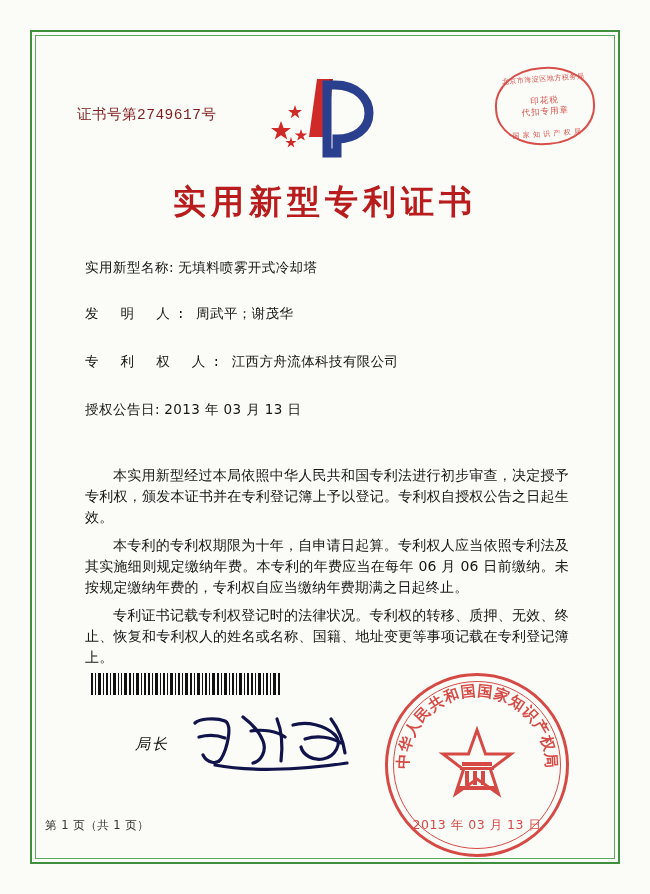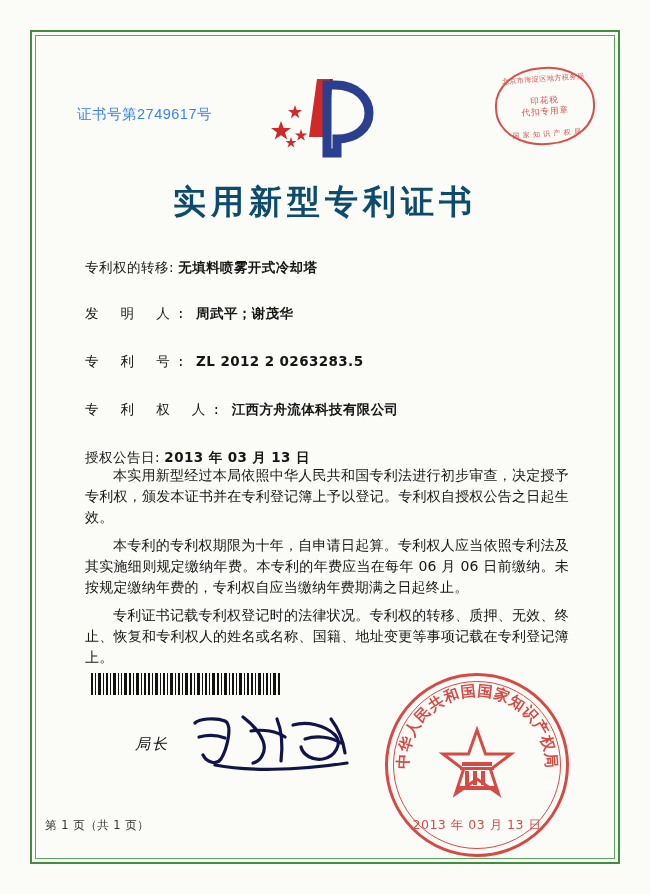--- a/index.html
+++ b/index.html
@@ -46,24 +46,24 @@
     top: 45px;
     right: 45px;
     bottom: 45px;
   }
 
   
   .cert-no {
     position: absolute;
     left: 32px;
     top: 60px;
-    font-family: Liberation Sans, sans-serif;
+    font-family: Liberation Mono, monospace;
     font-size: 14.5px;
     letter-spacing: 0.5px;
-    color: #3b82f6;
+    color: #7f1d1d;
   }
 
   
   .stamp-top {
     position: absolute;
     right: 10px;
     top: 22px;
     width: 96px;
     height: 74px;
     border: 2px solid #d2322d;
@@ -109,21 +109,21 @@
   .title {
     position: absolute;
     left: 0;
     right: 0;
     top: 135px;
     text-align: center;
     font-family: "DejaVu Sans", "Liberation Sans", sans-serif;
     font-size: 33px;
     font-weight: bold;
     letter-spacing: 5px;
-    color: #0c4a6e;
+    color: #b91c1c;
   }
 
   
   .fields {
     position: absolute;
     left: 40px;
     right: 40px;
     top: 212px;
   }
   .field-row {
@@ -137,21 +137,20 @@
     display: inline-block;
     letter-spacing: 0.5px;
   }
   .field-label.spaced {
     letter-spacing: 7px;
     font-family: Liberation Mono, monospace;
   }
   .field-value {
     display: inline;
     letter-spacing: 0.4px;
-    font-weight: bold;
   }
 
   
   .body-text {
     position: absolute;
     left: 40px;
     right: 36px;
     top: 420px;
     font-size: 14px;
     line-height: 21px;
@@ -284,30 +283,26 @@
           <polygon points="36,54 37.5,58.4 42.2,58.4 38.4,61.2 39.8,65.6 36,62.9 32.2,65.6 33.6,61.2 29.8,58.4 34.5,58.4"></polygon>
           <polygon points="26,62 27.3,66 31.5,66 28.1,68.5 29.4,72.5 26,70 22.6,72.5 23.9,68.5 20.5,66 24.7,66"></polygon>
         </g>
       </svg>
     </div>
 
     <div class="title">实用新型专利证书</div>
 
     <div class="fields">
       <div class="field-row">
-        <span class="field-label">专利权的转移:</span>
+        <span class="field-label">实用新型名称:</span>
         <span class="field-value">无填料喷雾开式冷却塔</span>
       </div>
       <div class="field-row">
         <span class="field-label spaced">发 明 人:</span>
         <span class="field-value">周武平；谢茂华</span>
-      </div>
-      <div class="field-row">
-        <span class="field-label spaced">专 利 号:</span>
-        <span class="field-value">ZL 2012 2 0263283.5</span>
       </div>
       <div class="field-row">
         <span class="field-label spaced">专 利 权 人:</span>
         <span class="field-value">江西方舟流体科技有限公司</span>
       </div>
       <div class="field-row">
         <span class="field-label">授权公告日:</span>
         <span class="field-value">2013 年 03 月 13 日</span>
       </div>
     </div>

